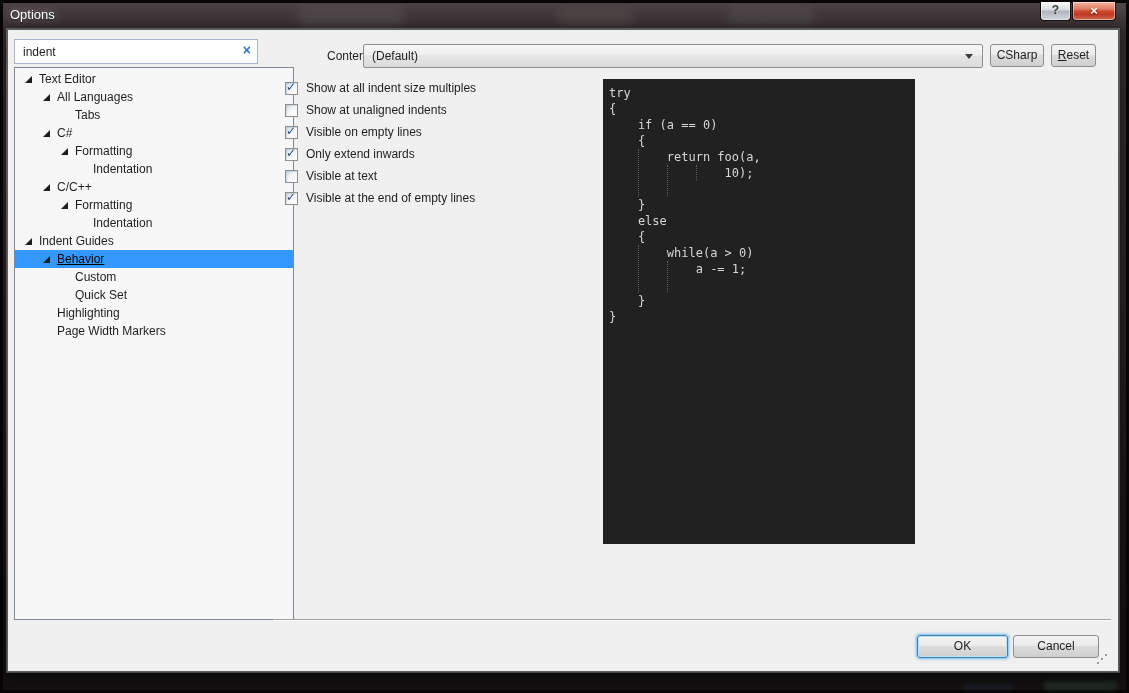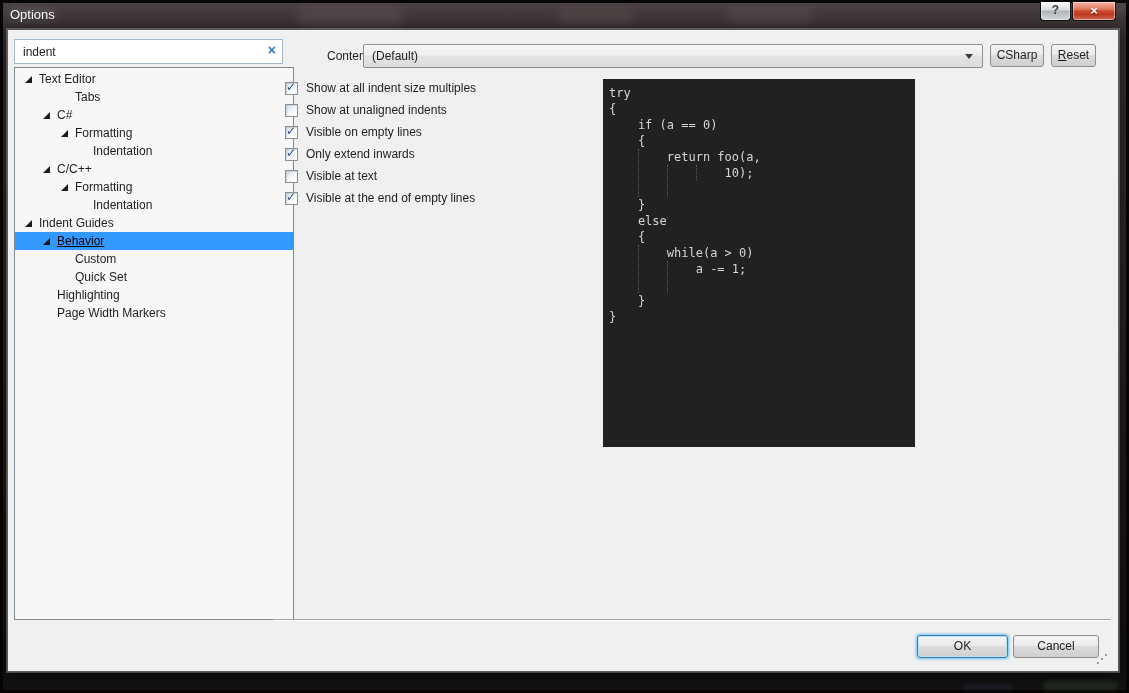--- a/index.html
+++ b/index.html
@@ -29,21 +29,21 @@
   .close { left:1072px; width:44px;
     background:linear-gradient(180deg,#f4b4a3 0%,#df7a5f 40%,#ce4a30 50%,#bf3a22 70%,#d4705b 100%); color:#fff;
     text-shadow:0 1px 2px rgba(0,0,0,.55); font-size:13px; }
 
   
   .dialog { position:absolute; left:7px; top:29px; width:1112px; height:643px;
     background:#f0f0f0; border:1px solid #5c5c5c;
     box-shadow:0 0 0 1px rgba(255,255,255,.25), 0 3px 14px rgba(0,0,0,.65); }
 
   
-  .searchwrap { position:absolute; left:6px; top:9px; width:269px; height:25px;text-decoration:underline; }
+  .searchwrap { position:absolute; left:6px; top:9px; width:244px; height:25px;text-decoration:underline; }
   .searchwrap input { width:100%; height:100%; border:1px solid #a3b8cc; background:#fff;
     font-family:"Liberation Sans",sans-serif; font-size:12px; padding:0 24px 0 8px; color:#1e1e1e; outline:none; }
   .clearx { position:absolute; right:7px; top:3px; color:#2f76c4; font-size:14px; font-weight:bold; cursor:default; }
 
   
   .tree { position:absolute; left:6px; top:37px; width:280px; height:553px;
     background:#f7f7f7; border:1px solid #7f8a94; overflow:hidden; padding-top:2px; }
   .trow { height:18px; line-height:18px; font-size:12px; color:#1e1e1e; white-space:nowrap; }
   .trow.sel { background:#3399ff; color:#000000;text-decoration:underline; }
   .arr { display:inline-block; width:0; height:0; border-left:7px solid transparent;
@@ -69,21 +69,21 @@
   
   .cbgroup { position:absolute; left:277px; top:51px; }
   .cbrow { display:flex; align-items:center; height:14px; margin-bottom:8px; }
   .cbox { width:13px; height:13px; border:1px solid #8e8f8f; margin-right:8px; position:relative;
     background:linear-gradient(135deg,#cfd9e2 0%,#f2f5f8 45%,#ffffff 100%); box-shadow:inset 1px 1px 1px rgba(160,180,200,.45); }
   .cbox .mark { position:absolute; left:0px; top:-3px; font-family:"DejaVu Sans",sans-serif;
     font-size:12px; font-weight:bold; color:#2b4a85; }
   .cblabel { font-size:12px; color:#1e1e1e; }
 
   
-  .preview { position:absolute; left:595px; top:49px; width:312px; height:368px; }
+  .preview { position:absolute; left:595px; top:49px; width:312px; height:465px; }
   .preview pre { margin:0; width:100%; height:100%; padding:6px 0 0 6px;
     font-family:"DejaVu Sans Mono",monospace; font-size:12px; line-height:16px; overflow:hidden; }
   .guide { position:absolute; width:0; border-left:1px dotted #5c5c5c; pointer-events:none; }
 
   
   .sep { position:absolute; left:265px; top:589px; width:838px; height:2px;
     border-top:1px solid #a3a3a3; border-bottom:1px solid #ffffff; }
   .ok { position:absolute; left:909px; top:605px; width:91px; height:23px; line-height:21px;
     border-color:#3c7fb1; box-shadow:0 0 3px 1px rgba(80,175,230,.8), inset 0 0 0 1px #b8e2f5; }
   .cancel { position:absolute; left:1005px; top:605px; width:86px; height:23px; line-height:21px;text-align:center; }
@@ -112,20 +112,21 @@
 
 <div class="dialog">
 
   <div class="searchwrap">
     <input type="text" value="indent" style="">
     <span class="clearx">×</span>
   </div>
 
   <div class="tree" id="tree">
       <div class="trow" style="padding-left: 10px;"><span class="arr"></span><span>Text Editor</span></div>
+      <div class="trow" style="padding-left: 28px;"><span class="arr"></span><span>All Languages</span></div>
       <div class="trow" style="padding-left: 60px;"><span>Tabs</span></div>
       <div class="trow" style="padding-left: 28px;"><span class="arr"></span><span>C#</span></div>
       <div class="trow" style="padding-left: 46px;"><span class="arr"></span><span>Formatting</span></div>
       <div class="trow" style="padding-left: 78px;"><span>Indentation</span></div>
       <div class="trow" style="padding-left: 28px;"><span class="arr"></span><span>C/C++</span></div>
       <div class="trow" style="padding-left: 46px;"><span class="arr"></span><span>Formatting</span></div>
       <div class="trow" style="padding-left: 78px;"><span>Indentation</span></div>
       <div class="trow" style="padding-left: 10px;"><span class="arr"></span><span>Indent Guides</span></div>
       <div class="trow sel" style="padding-left: 28px; background: rgb(51, 153, 255);"><span class="arr"></span><span>Behavior</span></div>
       <div class="trow" style="padding-left: 60px;"><span>Custom</span></div>

